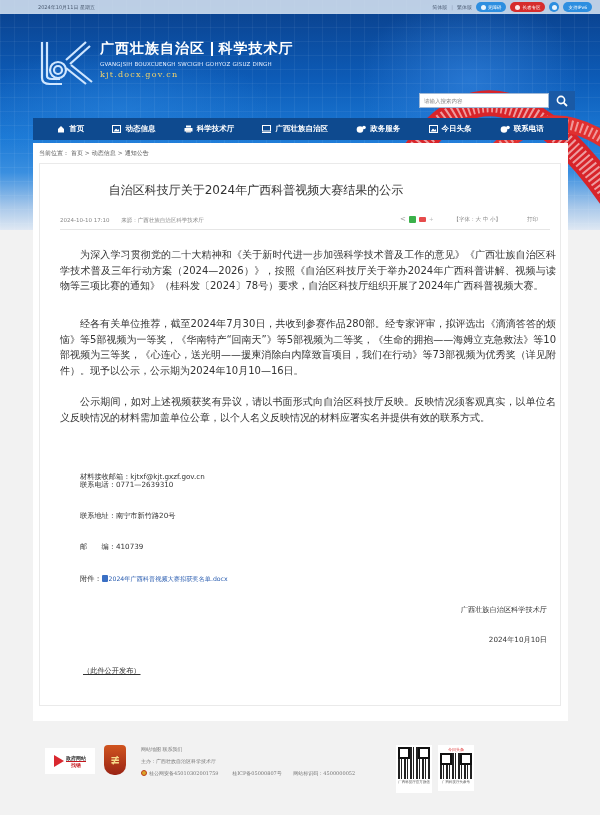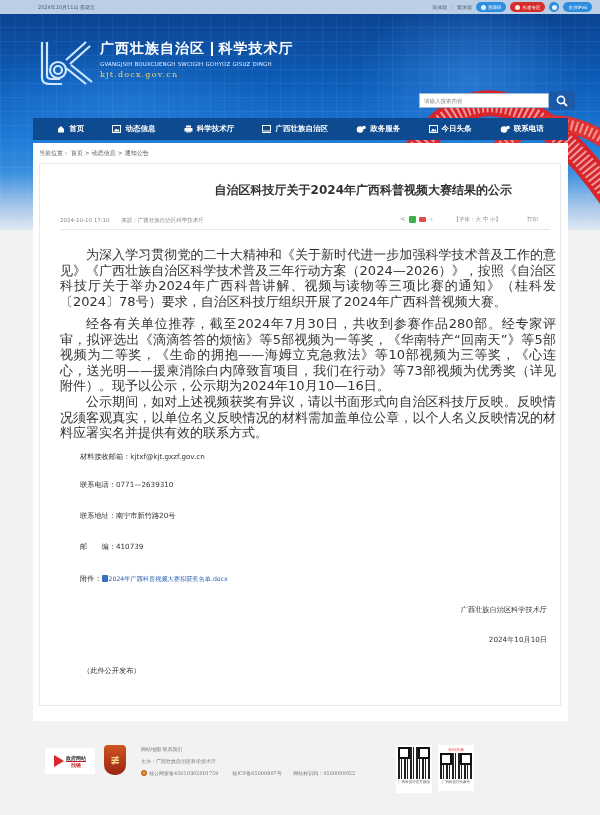--- a/index.html
+++ b/index.html
@@ -94,42 +94,42 @@
   }
   .crumb {
     position: absolute; left: 6px; top: 6px; font-size: 6px; color: #555;
   }
   .crumb span { color: #555; }
   .article {
     position: absolute; left: 39px; top: 163px; width: 522px; height: 543px;
     background: #fff; border: 1px solid #eaeaea;
   }
   .title {
-    position: absolute; left: 0; top: 182px; width: 512px; text-align: right;
-    font-size: 12px; font-weight: bold; color: #333;
+    position: absolute; left: 0; top: 182px; width: 512px; text-align: center;
+    font-size: 12px; font-weight: normal; color: #333;
   }
   .meta {
     position: absolute; left: 60px; top: 217px; font-size: 5.5px; color: #888;
   }
   .meta .src { margin-left: 10px; }
   .meta-right {
     position: absolute; left: 400px; top: 215px; width: 150px; display: flex; align-items: center;
     font-size: 5.5px; color: #888;
   }
   .share-icons { display: flex; align-items: center; gap: 3px; }
   .sq { width: 7px; height: 7px; border-radius: 1px; display: inline-block; }
   .sq.wechat { background: #3ab14a; }
   .sq.weibo { background: #e64c4c; height: 5px; }
   .fontsize { margin-left: 20px; }
   .print { margin-left: 26px; }
   .meta-line {
     position: absolute; left: 60px; top: 229px; width: 490px; height: 1px; background: #e6e6e6;
   }
   .para {
-    position: absolute; left: 60px; width: 496px; font-size: 13px; line-height: 15.5px; color: #333;
+    position: absolute; left: 60px; width: 496px; font-size: 10px; line-height: 15.5px; color: #333;
     text-indent: 2em; text-align: justify;
   }
   .line {
     position: absolute; left: 80px; font-size: 7.2px; color: #333;
   }
   .attach-link { color: #2a5db0; font-size: 6.2px; }
   .doc-ico { display:inline-block; width:6px; height:7px; background:#3a6fc4; margin-right:1px; vertical-align:-1px; border-radius:1px; }
   .sign { position: absolute; right: 53px; font-size: 7.2px; color: #333; text-align: right; }
 
   
@@ -307,31 +307,31 @@
   </div>
   <span class="fontsize">【字体：大 中 小】</span>
   <span class="print">打印</span>
 </div>
 <div class="meta-line"></div>
 
 <div class="para" style="top:247px;">为深入学习贯彻党的二十大精神和《关于新时代进一步加强科学技术普及工作的意见》《广西壮族自治区科学技术普及三年行动方案（2024—2026）》，按照《自治区科技厅关于举办2024年广西科普讲解、视频与读物等三项比赛的通知》（桂科发〔2024〕78号）要求，自治区科技厅组织开展了2024年广西科普视频大赛。</div>
 <div class="para" style="top:316px;">经各有关单位推荐，截至2024年7月30日，共收到参赛作品280部。经专家评审，拟评选出《滴滴答答的烦恼》等5部视频为一等奖，《华南特产“回南天”》等5部视频为二等奖，《生命的拥抱——海姆立克急救法》等10部视频为三等奖，《心连心，送光明——援柬消除白内障致盲项目，我们在行动》等73部视频为优秀奖（详见附件）。现予以公示，公示期为2024年10月10—16日。</div>
 <div class="para" style="top:394px;">公示期间，如对上述视频获奖有异议，请以书面形式向自治区科技厅反映。反映情况须客观真实，以单位名义反映情况的材料需加盖单位公章，以个人名义反映情况的材料应署实名并提供有效的联系方式。</div>
 
-<div class="line" style="top:452px;text-align:center;">材料接收邮箱：kjtxf@kjt.gxzf.gov.cn</div>
+<div class="line" style="top:472px;text-align:center;">材料接收邮箱：kjtxf@kjt.gxzf.gov.cn</div>
 <div class="line" style="top:480px;">联系电话：0771—2639310</div>
 <div class="line" style="top:511px;">联系地址：南宁市新竹路20号</div>
 <div class="line" style="top:542px;">邮　　编：410739</div>
 <div class="line" style="top:574px;">
   <span>附件：</span><span class="doc-ico"></span><span class="attach-link">2024年广西科普视频大赛拟获奖名单.docx</span>
 </div>
 
 <div class="sign" style="top:605px;padding-left:36px;">广西壮族自治区科学技术厅</div>
 <div class="sign" style="top:635px;">2024年10月10日</div>
-<div class="line" style="top:666px; left:83px;">（此件公开发布）</div>
+<div class="line" style="top:666px; left:83px;text-decoration:underline;">（此件公开发布）</div>
 
 <div class="footer-badge1">
   <span class="fb-flag"></span>
   <span class="fb-text">
     <span class="a">政府网站</span>
     <span>找错</span>
   </span>
 </div>
 <div class="footer-badge2">
   <span>≢</span>

